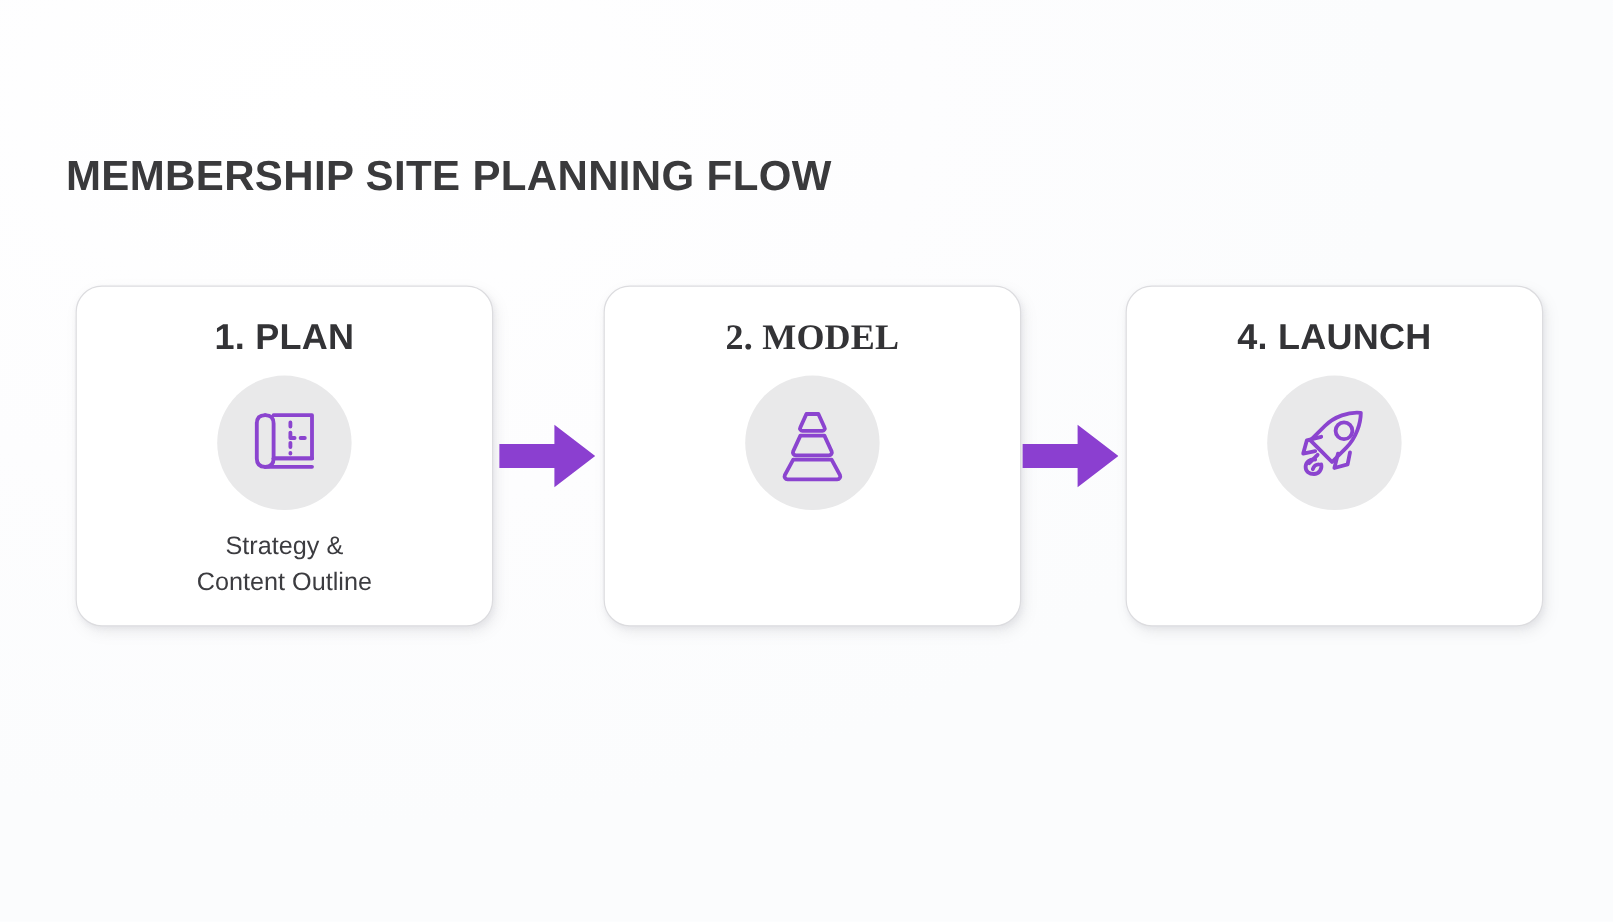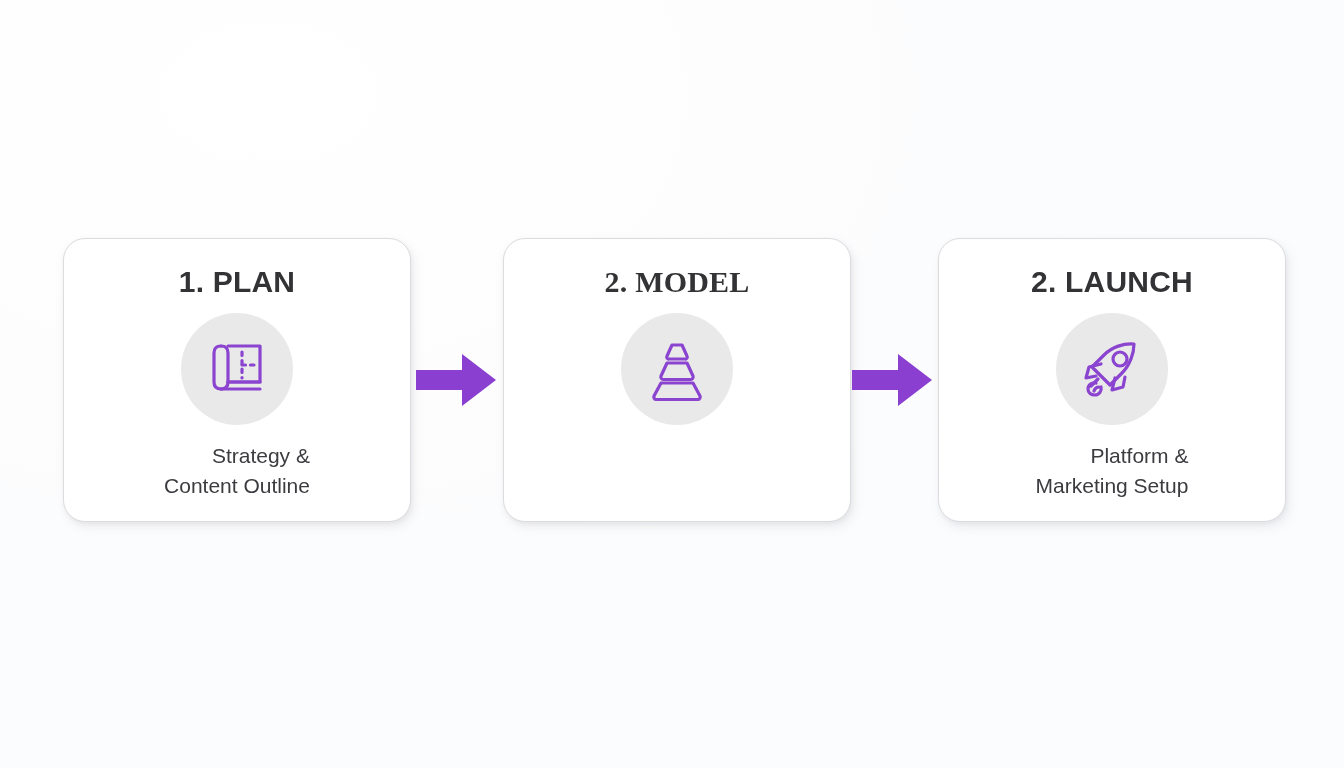--- a/index.html
+++ b/index.html
@@ -84,40 +84,41 @@
     align-items: center;
     justify-content: center;
     flex: none;
   }
 
   .card-desc {
     margin-top: 16px;
     font-size: 21px;
     line-height: 30px;
     color: #3c3c40;
-    text-align: right;
+    text-align: center;
     white-space: pre-line;
   }
 
   
   .arrow {
     position: absolute;
     top: 114px;
     width: 80px;
     height: 56px;
   }
   .arrow.a1 { left: 416px; }
   .arrow.a2 { left: 852px; }
 
 </style>
 </head>
 <body>
 
 <div class="canvas">
 
+  <div class="title">MEMBERSHIP SITE PLANNING FLOW</div>
 
   <div class="flow">
 
     <div class="card c1">
       <div class="card-title">1. PLAN</div>
 
       <div class="icon-circle">
         <span>
           <svg width="70" height="70" viewBox="0 0 70 70" fill="none" stroke="#8b44cf" stroke-width="3.2" stroke-linecap="round" stroke-linejoin="round">
 
@@ -167,39 +168,37 @@
 
     <div class="arrow a2">
       <span>
         <svg width="80" height="56" viewBox="0 0 80 56">
           <path d="M0 18 H46 V2 L80 28 L46 54 V38 H0 Z" fill="#8b3fd0"></path>
         </svg>
       </span>
     </div>
 
     <div class="card c3">
-      <div class="card-title">2. LAUNCH</div>
+      <div class="card-title">4. LAUNCH</div>
 
       <div class="icon-circle">
         <span>
           <svg width="72" height="72" viewBox="0 0 72 72" fill="none" stroke="#8b44cf" stroke-width="3.2" stroke-linecap="round" stroke-linejoin="round">
 
             <path d="M58 13 c-10 -1 -22 3 -30 11 l-12 12 9 9 9 9 12 -12 c8 -8 12 -20 12 -29 Z"></path>
 
             <circle cx="44" cy="28" r="7"></circle>
 
             <path d="M25 33 l-12 3 -3 11 10 -2"></path>
 
             <path d="M39 47 l-3 12 11 -3 2 -10"></path>
 
             <path d="M22 48 l-7 7"></path>
             <path d="M20 52 c-4 -1 -8 2 -8 6 0 4 3 6 7 6 4 0 7 -4 6 -8"></path>
             <path d="M18 60 c1 -3 3 -4 5 -4"></path>
           </svg>
         </span>
       </div>
 
-      <div class="card-desc">Platform &amp;
-Marketing Setup</div>
     </div>
 
   </div>
 </div>
 
 </body></html>

